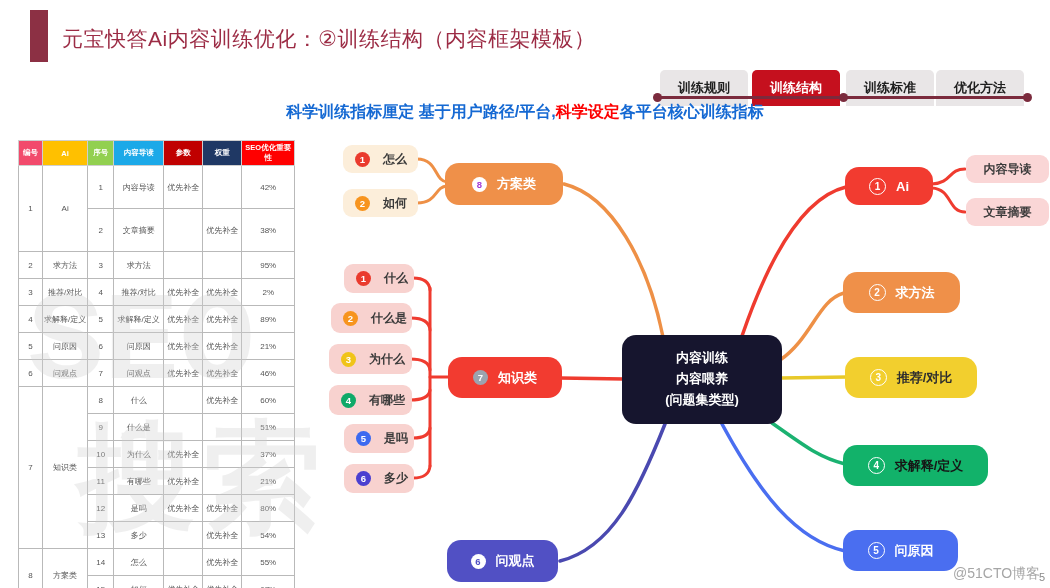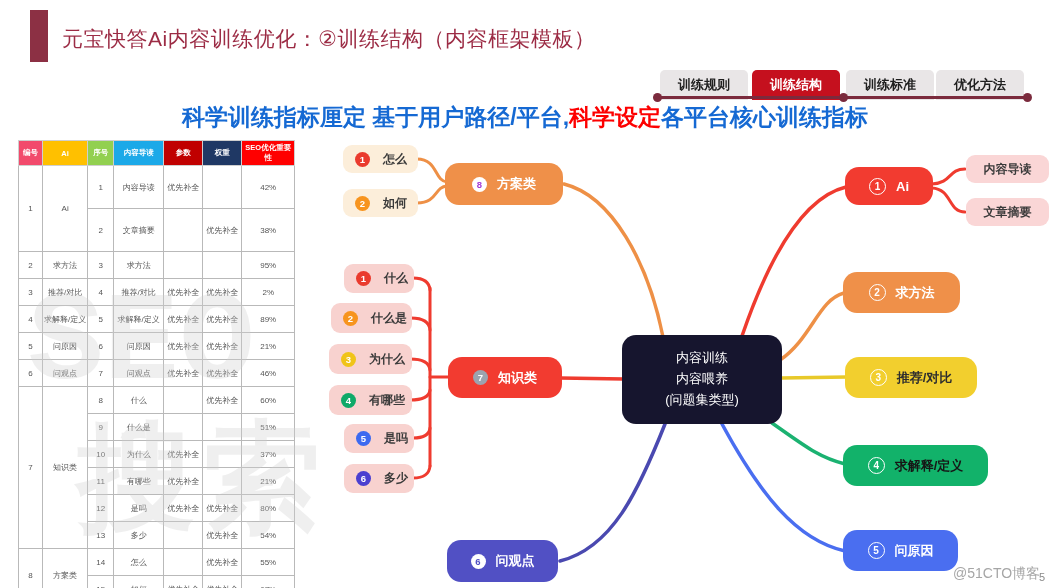--- a/index.html
+++ b/index.html
@@ -3,48 +3,48 @@
 <meta charset="utf-8">
 <style>
   html,body{margin:0;padding:0;}
   body{
     width:1050px;height:588px;position:relative;background:#ffffff;overflow:hidden;
     font-family:"Liberation Sans","DejaVu Sans",sans-serif;
   }
   
   .title-bar{position:absolute;left:30px;top:10px;width:18px;height:52px;background:#8C3044;}
   .page-title{position:absolute;left:62px;top:25px;font-size:21px;color:#9C2C45;letter-spacing:.5px;white-space:nowrap;}
-  .tab{position:absolute;top:70px;height:30px;width:88px;border-radius:5px 5px 0 0;
+  .tab{position:absolute;top:70px;height:36px;width:88px;border-radius:5px 5px 0 0;
        display:flex;align-items:center;justify-content:center;font-size:13px;font-weight:bold;
        background:#E9E6E7;color:#1f1f1f;cursor:pointer;}
   .tab.active{background:#C5101E;color:#fff;}
   .tab-line{position:absolute;left:657px;top:96px;width:373px;height:3px;background:#7B2B3D;}
   .tab-dot{position:absolute;top:93px;width:9px;height:9px;border-radius:50%;background:#7B2B3D;}
   .subtitle{position:absolute;left:100px;top:102px;width:850px;text-align:center;
-            font-size:23px;font-weight:bold;color:#1569D3;white-space:nowrap;}
+            font-size:16px;font-weight:bold;color:#1569D3;white-space:nowrap;}
   .subtitle .red{color:#FD0000;}
   
   .train-table{position:absolute;left:18px;top:140px;border-collapse:collapse;z-index:1;table-layout:fixed;}
   .train-table th{border:1px solid #cfcfcf;color:#fff;font-size:7.5px;font-weight:bold;height:24px;padding:0 1px;text-align:center;}
   .train-table td{border:1px solid #b9b9b9;font-size:8px;color:#555;text-align:center;height:26px;padding:0 1px;background:#fff;overflow:hidden;white-space:nowrap;}
   .train-table tr.tall td{height:42px;}
   
   #map-svg{position:absolute;left:0;top:0;z-index:0;}
   .mnode{position:absolute;z-index:2;display:flex;align-items:center;justify-content:center;gap:10px;
          border-radius:14px;font-weight:bold;font-size:13px;color:#fff;}
   .kid{position:absolute;z-index:2;display:flex;align-items:center;gap:13px;border-radius:9px;
        font-size:12px;font-weight:bold;color:#3a3a3a;padding-left:12px;box-sizing:border-box;}
   .kid.centered{justify-content:center;padding-left:0;}
   .badge{display:inline-flex;align-items:center;justify-content:center;width:15px;height:15px;
          border-radius:50%;font-size:9.5px;font-weight:bold;flex:0 0 auto;}
   .ring{display:inline-flex;align-items:center;justify-content:center;width:17px;height:17px;
         border-radius:50%;border:1.6px solid #fff;font-size:10px;font-weight:bold;color:#fff;flex:0 0 auto;box-sizing:border-box;}
   .center-node{position:absolute;left:622px;top:335px;width:160px;height:89px;background:#16152E;border-radius:14px;
                z-index:2;display:flex;flex-direction:column;align-items:center;justify-content:center;
-               color:#fff;font-size:13px;font-weight:normal;line-height:1.6;}
+               color:#fff;font-size:13px;font-weight:bold;line-height:1.6;}
   
   .wm{position:absolute;pointer-events:none;z-index:6;color:rgba(205,205,205,0.33);font-weight:bold;line-height:1;}
   .wm-site{position:absolute;z-index:6;pointer-events:none;color:#a6a6a6;font-size:14px;}
   .wm-page{position:absolute;z-index:6;pointer-events:none;color:#8a8a8a;font-size:11px;}
 </style>
 </head>
 <body>
 
 <div class="title-bar"></div>
 <div class="page-title">元宝快答Ai内容训练优化：②训练结构（内容框架模板）</div>

